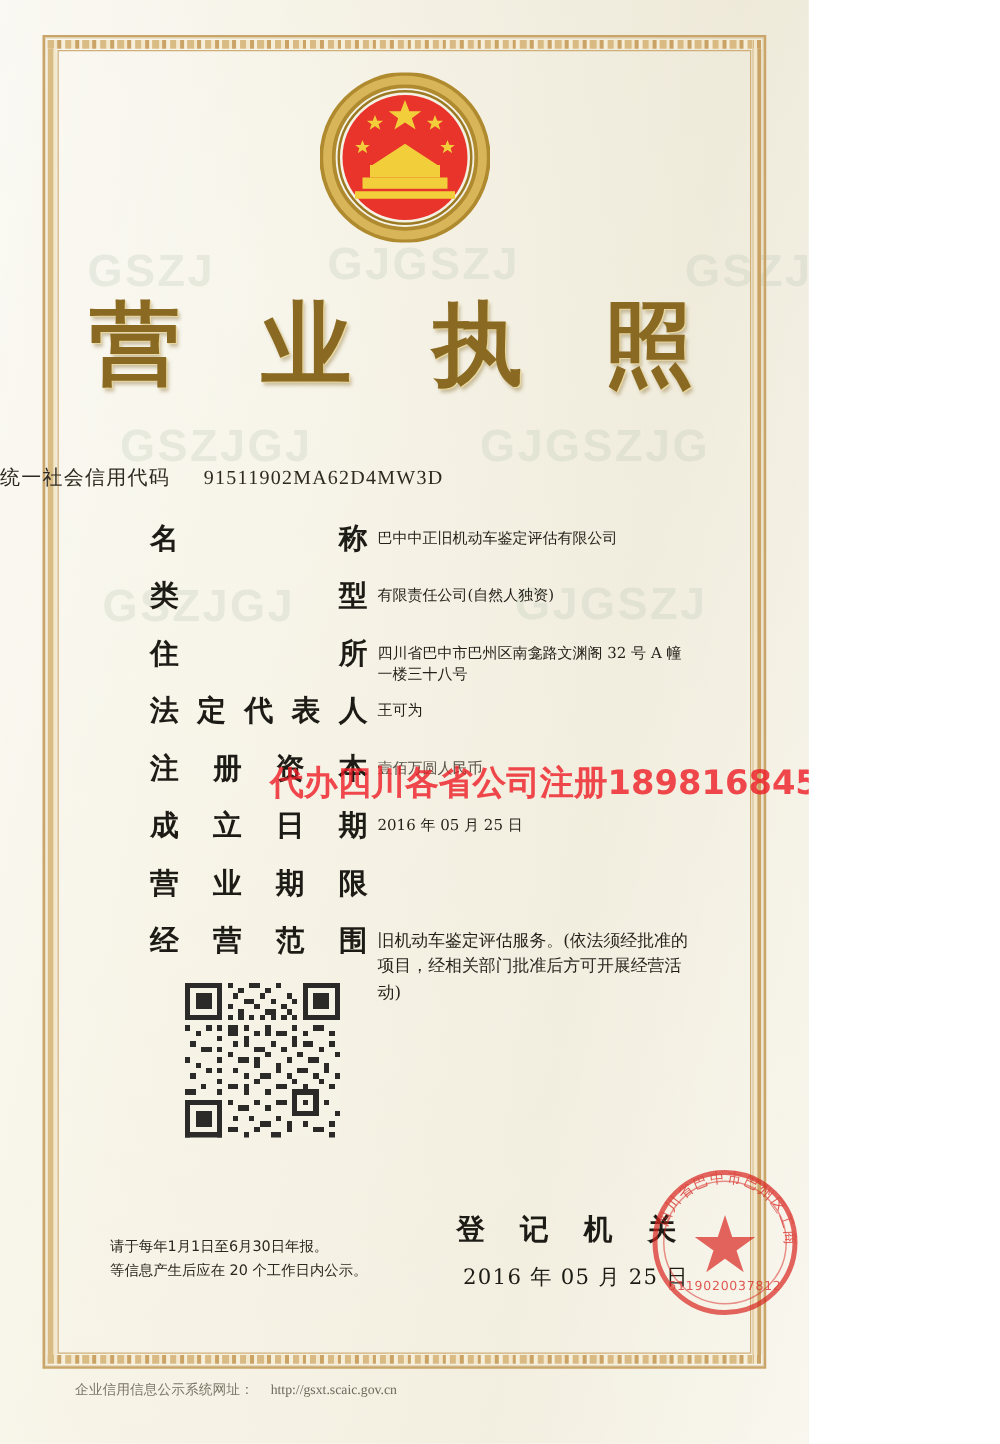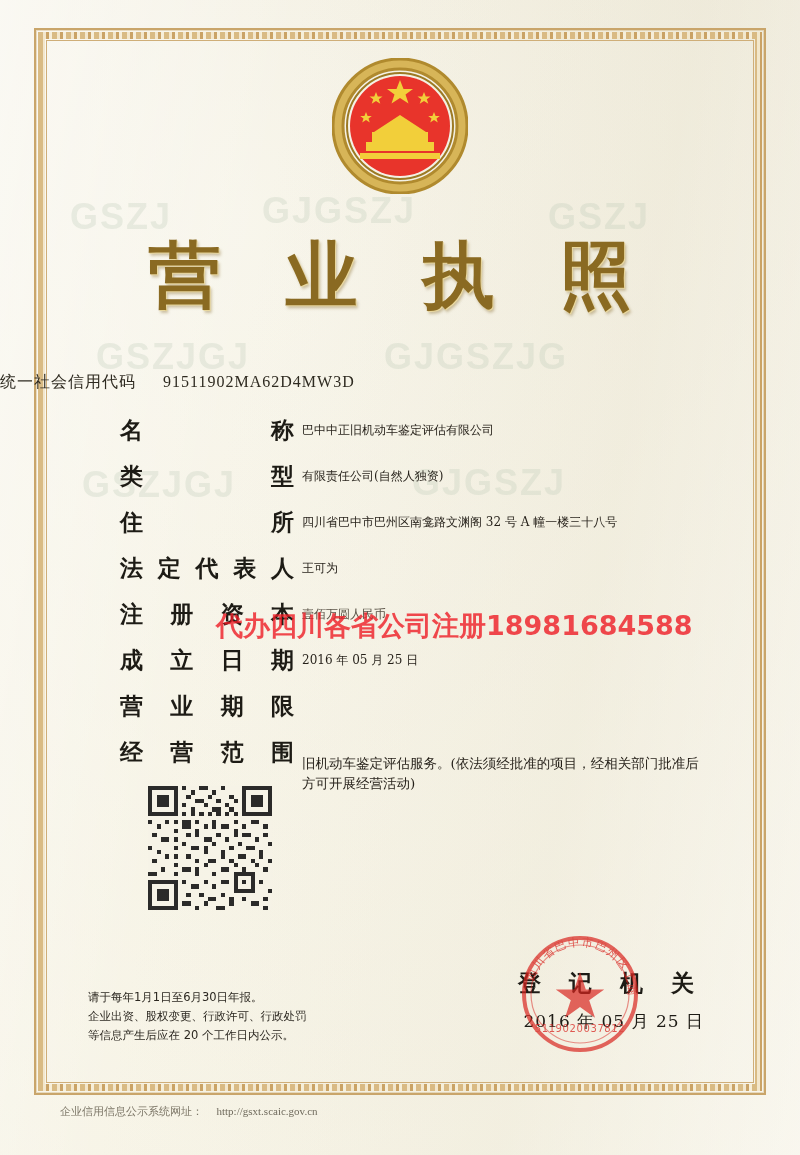--- a/index.html
+++ b/index.html
@@ -9,21 +9,21 @@
   }
   body {
     width: 800px;
     height: 1155px;
     font-family: "Liberation Serif", serif;
     overflow: hidden;
   }
 
   .page {
     position: relative;
-    width: 800px;
+    width: 647px;
     height: 1155px;
     background:
       radial-gradient(ellipse at 30% 20%, #fdfcf6 0%, #f7f4e8 45%, #efeada 100%);
     overflow: hidden;
   }
 
   
   .paper-texture {
     position: absolute;
     inset: 0;
@@ -159,21 +159,20 @@
     font-size: 12px;
     color: #241f18;
     padding-top: 7px;
     font-family: "DejaVu Serif", serif;
     line-height: 1.45;
   }
   .field-value.small {
     font-size: 13.5px;
     line-height: 1.5;
     padding-top: 6px;
-    margin-top: 10px;
   }
   .field-value.faint {
     color: #5a5347;
   }
 
   
   .qr {
     position: absolute;
     left: 148px;
     top: 786px;
@@ -549,21 +548,20 @@
       <text font-family="DejaVu Sans, sans-serif" font-size="11.5" fill="#d8241f" opacity="0.9" letter-spacing="1.4">
         <textPath href="#sealArcTop" startOffset="8%">四川省巴中市巴州区工商行政管理局</textPath>
       </text>
 
       <text x="62" y="100" text-anchor="middle" font-family="DejaVu Sans, sans-serif" font-size="10" fill="#d8241f" opacity="0.9" letter-spacing="0.6">5119020037812</text>
     </svg>
   </div>
 
   <div class="footnote">
     <div>请于每年1月1日至6月30日年报。</div>
-    <div>企业出资、股权变更、行政许可、行政处罚</div>
     <div>等信息产生后应在 20 个工作日内公示。</div>
   </div>
 
   <div class="bottom-left">
     <span>企业信用信息公示系统网址：</span>
     <span class="url">http://gsxt.scaic.gov.cn</span>
   </div>
 
   <div class="ad-overlay">代办四川各省公司注册18981684588</div>
 

